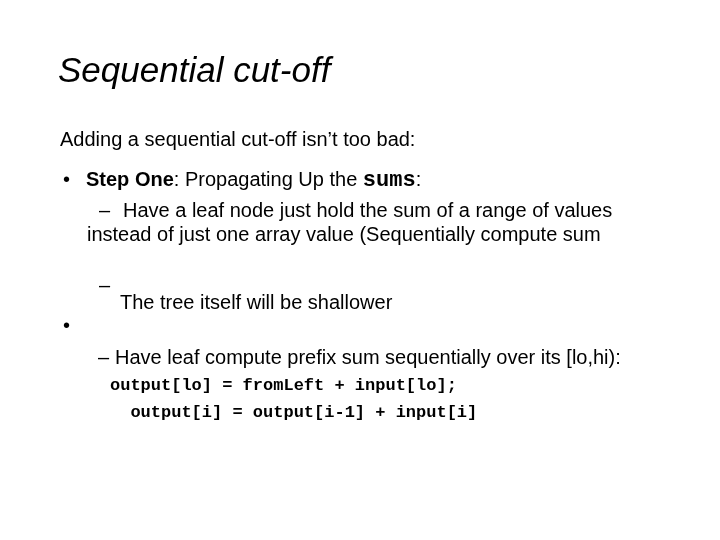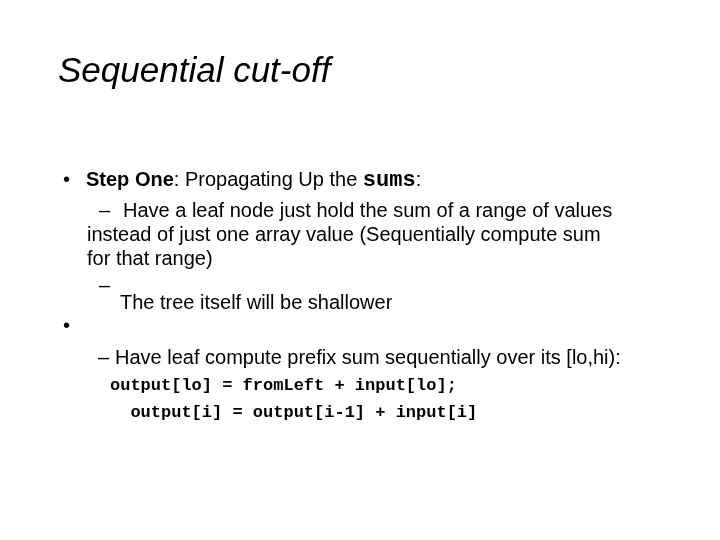--- a/index.html
+++ b/index.html
@@ -70,31 +70,31 @@
   #footer-date { left: 62px; top: 503px; }
   #footer-page { right: 64px; top: 503px; }
 </style>
 </head>
 <body>
 
 <div id="slide">
 
   <div id="title" class="abs">Sequential cut-off</div>
 
+  <div id="intro" class="abs body-text">Adding a sequential cut-off isn’t too bad:</div>
 
   <div id="bullet1-marker" class="abs marker">•</div>
   <div id="bullet1-text" class="abs body-text">
     <span class="bold">Step One</span><span>: Propagating Up the </span><span class="mono">sums</span><span>:</span>
   </div>
 
   <div id="sub1-marker" class="abs marker">–</div>
   <div id="sub1-text" class="abs body-text">
     <div class="line1">Have a leaf node just hold the sum of a range of values</div>
     <div>instead of just one array value (Sequentially compute sum</div>
-    <div>for that range)</div>
   </div>
 
   <div id="sub2-marker" class="abs marker">–</div>
   <div id="sub2-text" class="abs body-text">The tree itself will be shallower</div>
 
   <div id="bullet2-marker" class="abs marker">•</div>
 
   <div id="sub3-marker" class="abs marker">–</div>
   <div id="sub3-text" class="abs body-text">Have leaf compute prefix sum sequentially over its [lo,hi):</div>
 

